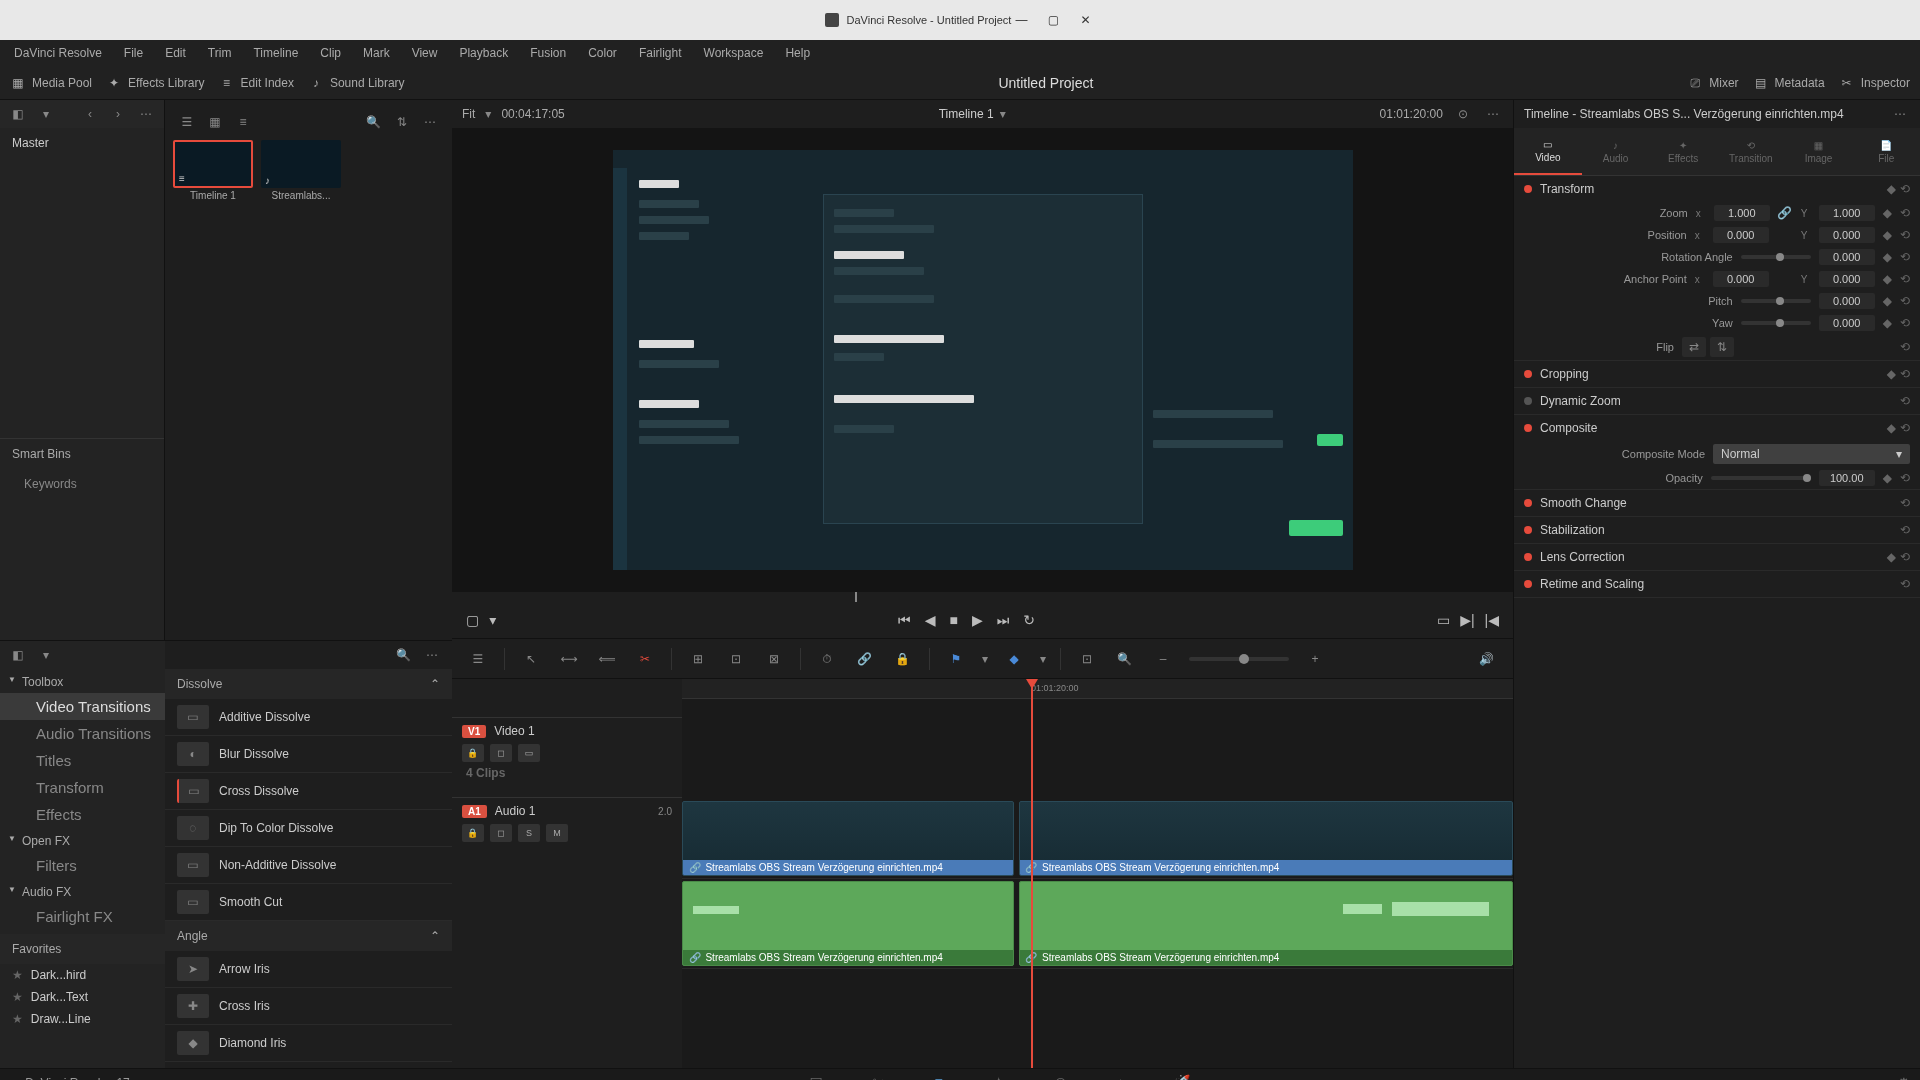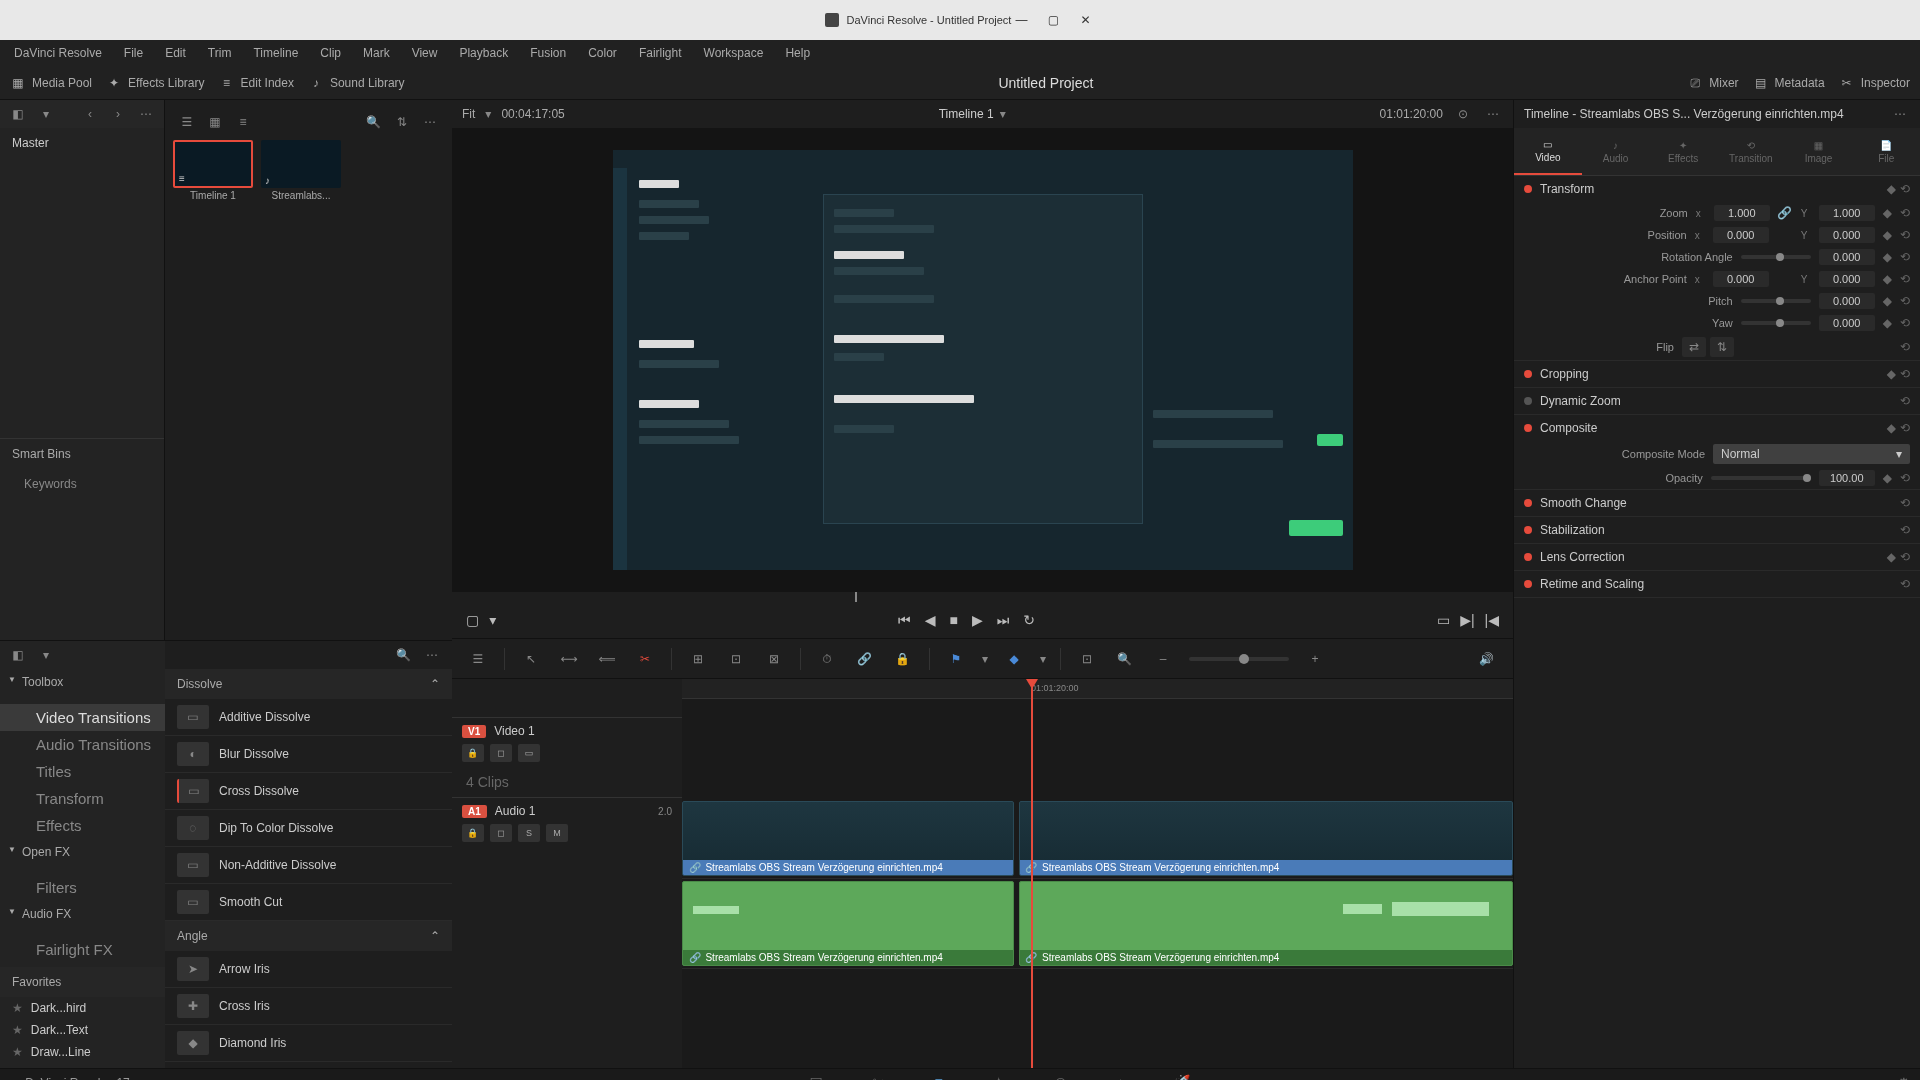--- a/index.html
+++ b/index.html
@@ -30,21 +30,21 @@
 .grid-tools { display: flex; gap: 8px; }
 .thumbs { display: flex; gap: 8px; margin-top: 4px; }
 .thumb { width: 80px; }
 .thumb-img { width: 80px; height: 48px; background: #0a1a24; border-radius: 2px; position: relative; }
 .thumb.sel .thumb-img { border: 2px solid #e64b3c; }
 .thumb-icon-overlay { position: absolute; bottom: 2px; left: 4px; color: #ccc; font-size: 10px; }
 .thumb-label { font-size: 10px; text-align: center; color: #aaa; margin-top: 2px; }
 .effects-panel { flex: 1; display: flex; border-top: 1px solid #111; }
 .effects-tree { width: 165px; background: #232323; overflow-y: auto; }
 .fx-header { height: 28px; display: flex; align-items: center; padding: 0 8px; gap: 8px; }
-.fx-category { padding: 6px 10px 15px 22px; color: #aaa; cursor: pointer; position: relative; }
+.fx-category { padding: 6px 10px 4px 22px; color: #aaa; cursor: pointer; position: relative; }
 .fx-category.expanded::before { content: "▼"; position: absolute; left: 8px; font-size: 8px; }
 .fx-sub { padding: 5px 10px 5px 36px; color: #888; cursor: pointer; font-size: 15px; }
 .fx-sub.active { background: #3a3a3a; color: #ddd; }
 .fx-list { flex: 1; background: #1e1e1e; overflow-y: auto; }
 .fx-group-header { padding: 8px 12px; color: #aaa; background: #262626; display: flex; justify-content: space-between; align-items: center; }
 .fx-item { display: flex; align-items: center; gap: 10px; padding: 6px 12px; cursor: pointer; border-bottom: 1px solid #2a2a2a; }
 .fx-icon { width: 32px; height: 24px; background: #333; border-radius: 2px; display: flex; align-items: center; justify-content: center; color: #888; }
 .fx-fav-header { padding: 8px 12px; color: #aaa; background: #262626; margin-top: 4px; }
 .fx-fav-item { display: flex; align-items: center; gap: 8px; padding: 4px 12px; }
 .fx-star { color: #666; }
@@ -70,21 +70,21 @@
 .et-sep { width: 1px; height: 22px; background: #333; }
 .timeline-area { height: 390px; background: #1a1a1a; display: flex; border-top: 1px solid #111; }
 .tl-headers { width: 230px; background: #1e1e1e; }
 .tl-tc-display { height: 64px; display: flex; align-items: center; justify-content: center; color: #ddd; font-size: 20px; font-family: monospace; }
 .track-head { border-top: 1px solid #333; padding: 6px 10px; }
 .track-head-row { display: flex; align-items: center; gap: 8px; }
 .track-badge { background: #d95040; color: #fff; padding: 1px 6px; border-radius: 2px; font-size: 10px; font-weight: bold; }
 .track-name { color: #ccc; font-size: 12px; }
 .track-controls { display: flex; gap: 6px; margin-top: 6px; }
 .tk-btn { width: 22px; height: 18px; background: #333; border-radius: 2px; display: flex; align-items: center; justify-content: center; font-size: 9px; color: #aaa; cursor: pointer; }
-.clip-count { color: #666; font-size: 14px; margin-left: 4px; margin-top: 12px; }
+.clip-count { color: #666; font-size: 12px; margin-left: 4px; margin-top: 4px; font-weight: bold; }
 .tl-tracks { flex: 1; position: relative; overflow: hidden; }
 .ruler { height: 20px; background: #222; position: relative; border-bottom: 1px solid #333; }
 .playhead { position: absolute; top: 0; bottom: 0; width: 2px; background: #e64b3c; left: 42%; z-index: 10; }
 .playhead::before { content: ""; position: absolute; top: 0; left: -5px; border-left: 6px solid transparent; border-right: 6px solid transparent; border-top: 10px solid #e64b3c; }
 .track-row { height: 80px; position: relative; border-bottom: 1px solid #2a2a2a; }
 .track-row.audio { height: 90px; }
 .clip { position: absolute; top: 2px; bottom: 2px; border-radius: 2px; overflow: hidden; }
 .clip.video { background: linear-gradient(#1e3640, #162a32); border: 1px solid #2a4a58; }
 .clip.audio { background: #5da85a; border: 1px solid #4a8a48; }
 .clip-label { position: absolute; bottom: 0; left: 0; right: 0; background: #4a7bb8; color: #fff; padding: 2px 6px; font-size: 10px; display: flex; align-items: center; gap: 4px; }

